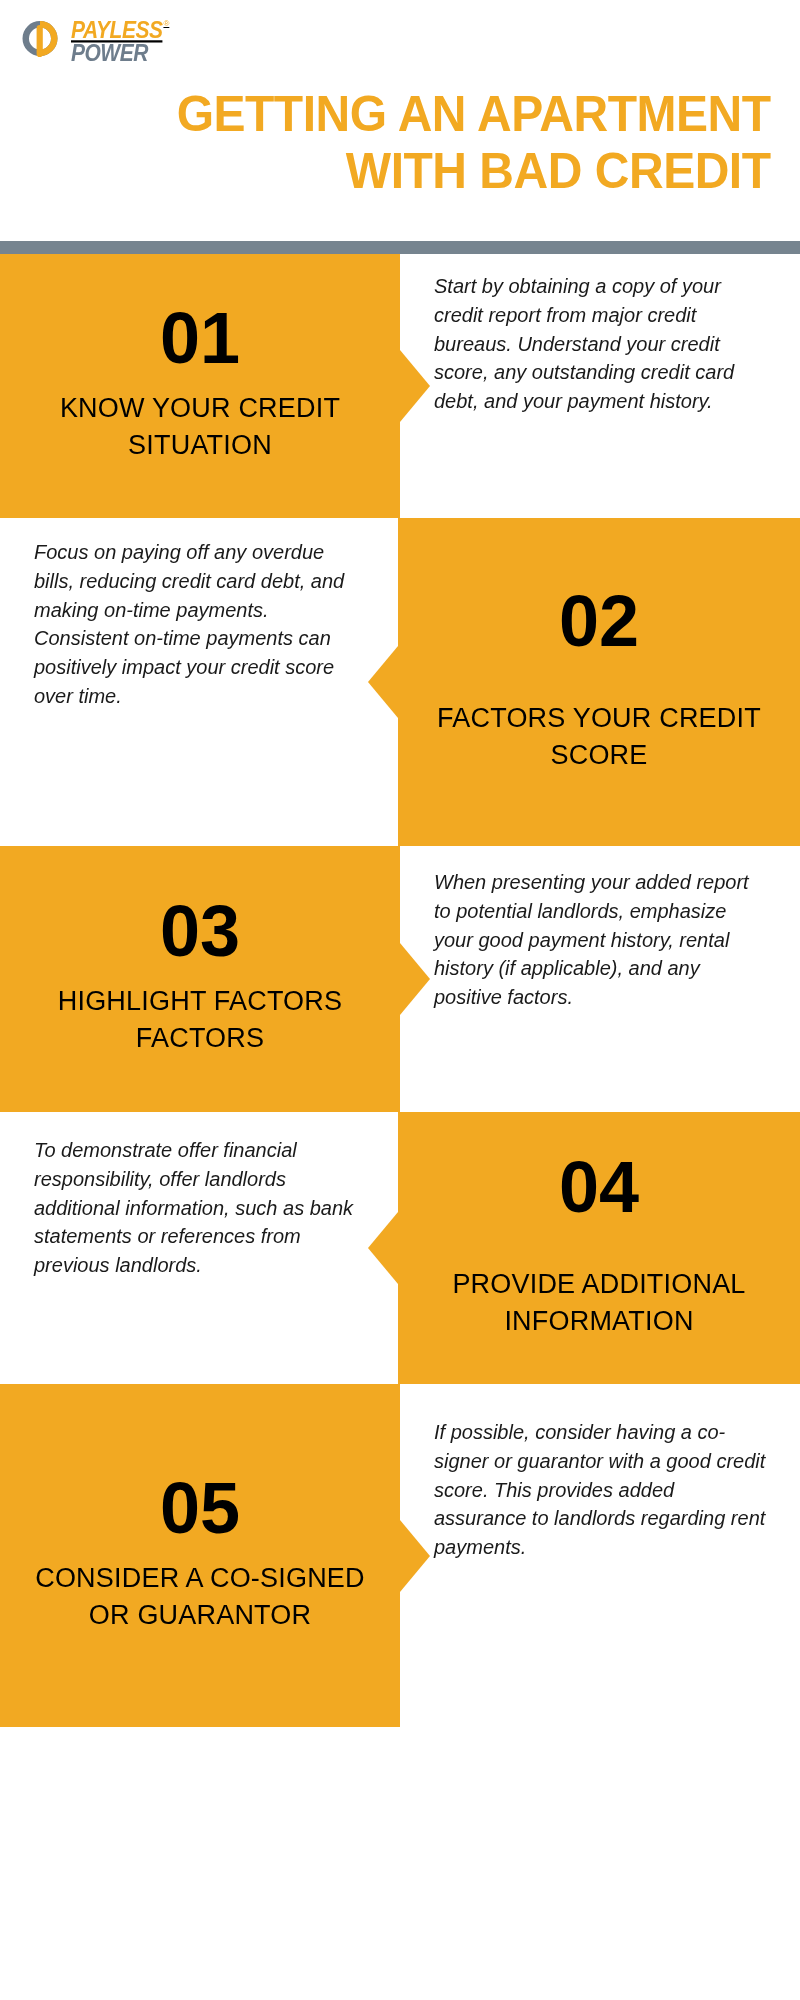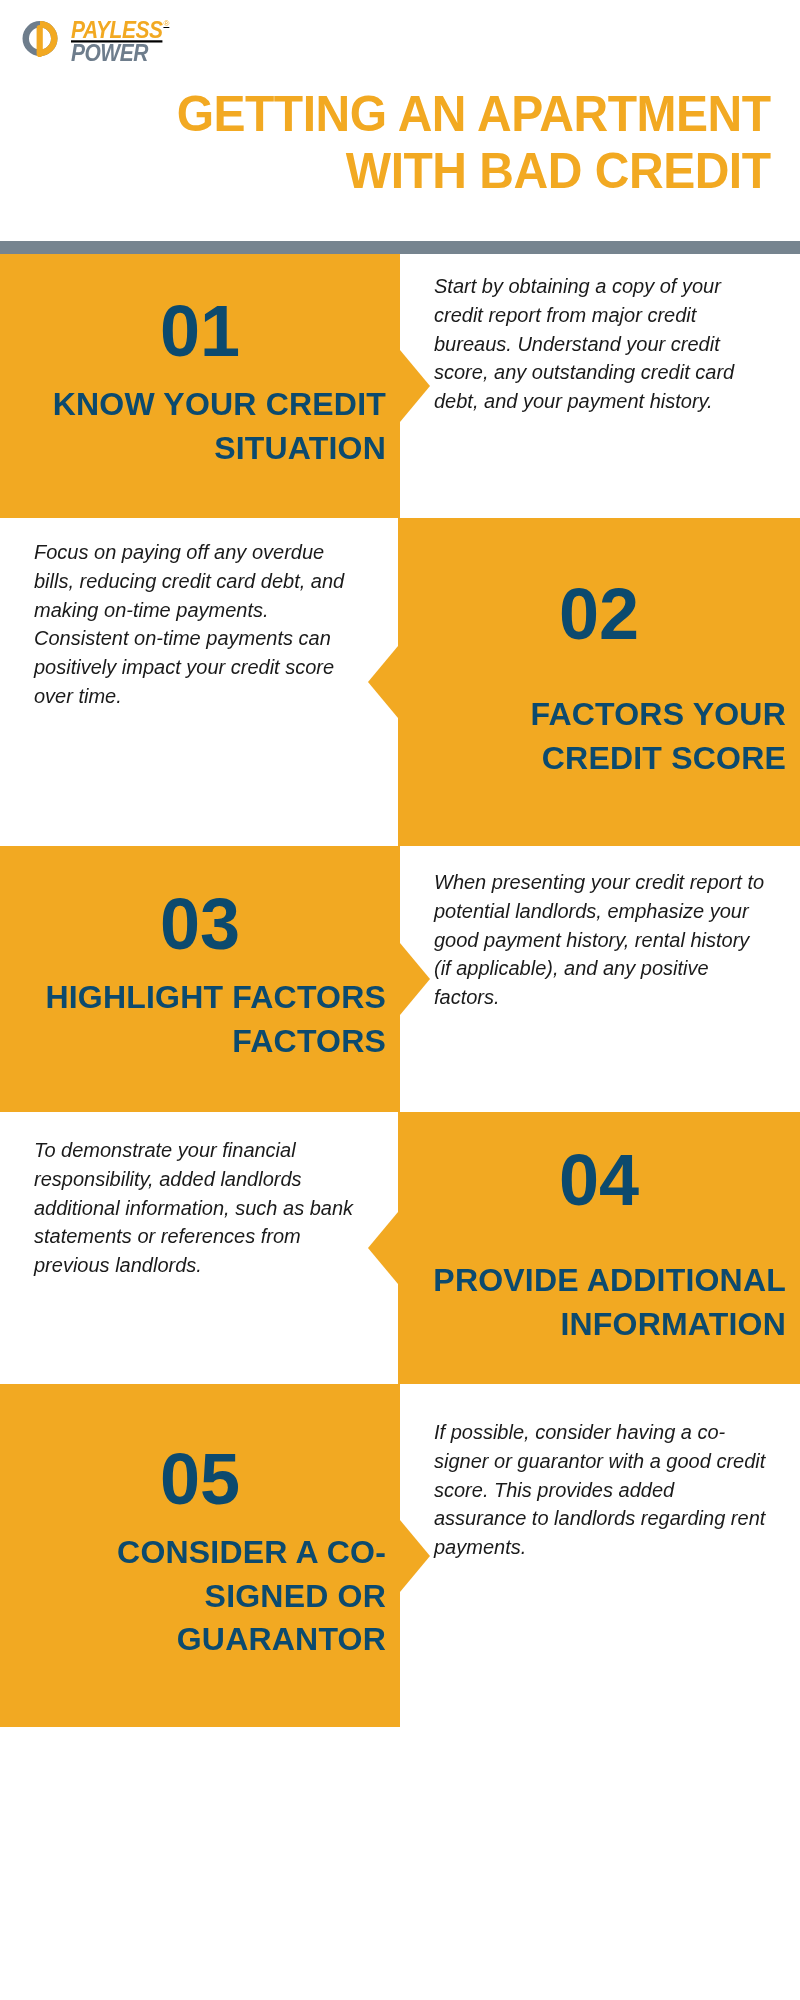--- a/index.html
+++ b/index.html
@@ -54,21 +54,21 @@
 
   
   .steps { width:800px; }
   .step { position:relative; display:flex; width:800px; }
 
   .orange-col {
     background:#F2A922;
     position:relative;
     display:flex; flex-direction:column;
     align-items:center; justify-content:center;
-    color:#0c4a6e;
+    color:#000000;
     padding:18px 14px 24px 14px;
   }
   .white-col {
     background:#ffffff;
     display:flex; align-items:center;
     padding:16px 34px 16px 34px;
   }
 
   .step.left-orange .orange-col { width:400px; }
   .step.left-orange .white-col  { width:400px; }
@@ -91,22 +91,22 @@
     border-top:36px solid transparent;
     border-bottom:36px solid transparent;
     border-right:30px solid #F2A922;
   }
 
   .step-num {
     font-size:72px; font-weight:bold; line-height:1.0;
     letter-spacing:0px; margin-bottom:16px;
   }
   .step-title {
-    font-size:32px; font-weight:bold; line-height:1.36;
-    text-align:right; letter-spacing:0.2px;
+    font-size:27px; font-weight:normal; line-height:1.36;
+    text-align:center; letter-spacing:0.2px;
   }
   .step-desc {
     font-style:italic;
     font-size:20px;
     line-height:1.44;
     color:#1a1a1a;
   }
 
   .step.s1 { height:264px; }
   .step.s2 { height:328px; }
@@ -174,27 +174,27 @@
     </div>
   </div>
 
   <div class="step s3 left-orange">
     <div class="orange-col">
       <div class="step-num">03</div>
       <div class="step-title">HIGHLIGHT FACTORS FACTORS</div>
       <span class="arrow"></span>
     </div>
     <div class="white-col">
-      <div class="step-desc">When presenting your credit report to potential landlords, emphasize your good payment history, rental history (if applicable), and any positive factors.</div>
+      <div class="step-desc">When presenting your added report to potential landlords, emphasize your good payment history, rental history (if applicable), and any positive factors.</div>
     </div>
   </div>
 
   <div class="step s4 right-orange">
     <div class="white-col">
-      <div class="step-desc">To demonstrate your financial responsibility, added landlords additional information, such as bank statements or references from previous landlords.</div>
+      <div class="step-desc">To demonstrate offer financial responsibility, offer landlords additional information, such as bank statements or references from previous landlords.</div>
     </div>
     <div class="orange-col">
       <div class="step-num">04</div>
       <div class="step-title">PROVIDE ADDITIONAL INFORMATION</div>
       <span class="arrow"></span>
     </div>
   </div>
 
   <div class="step s5 left-orange">
     <div class="orange-col">

